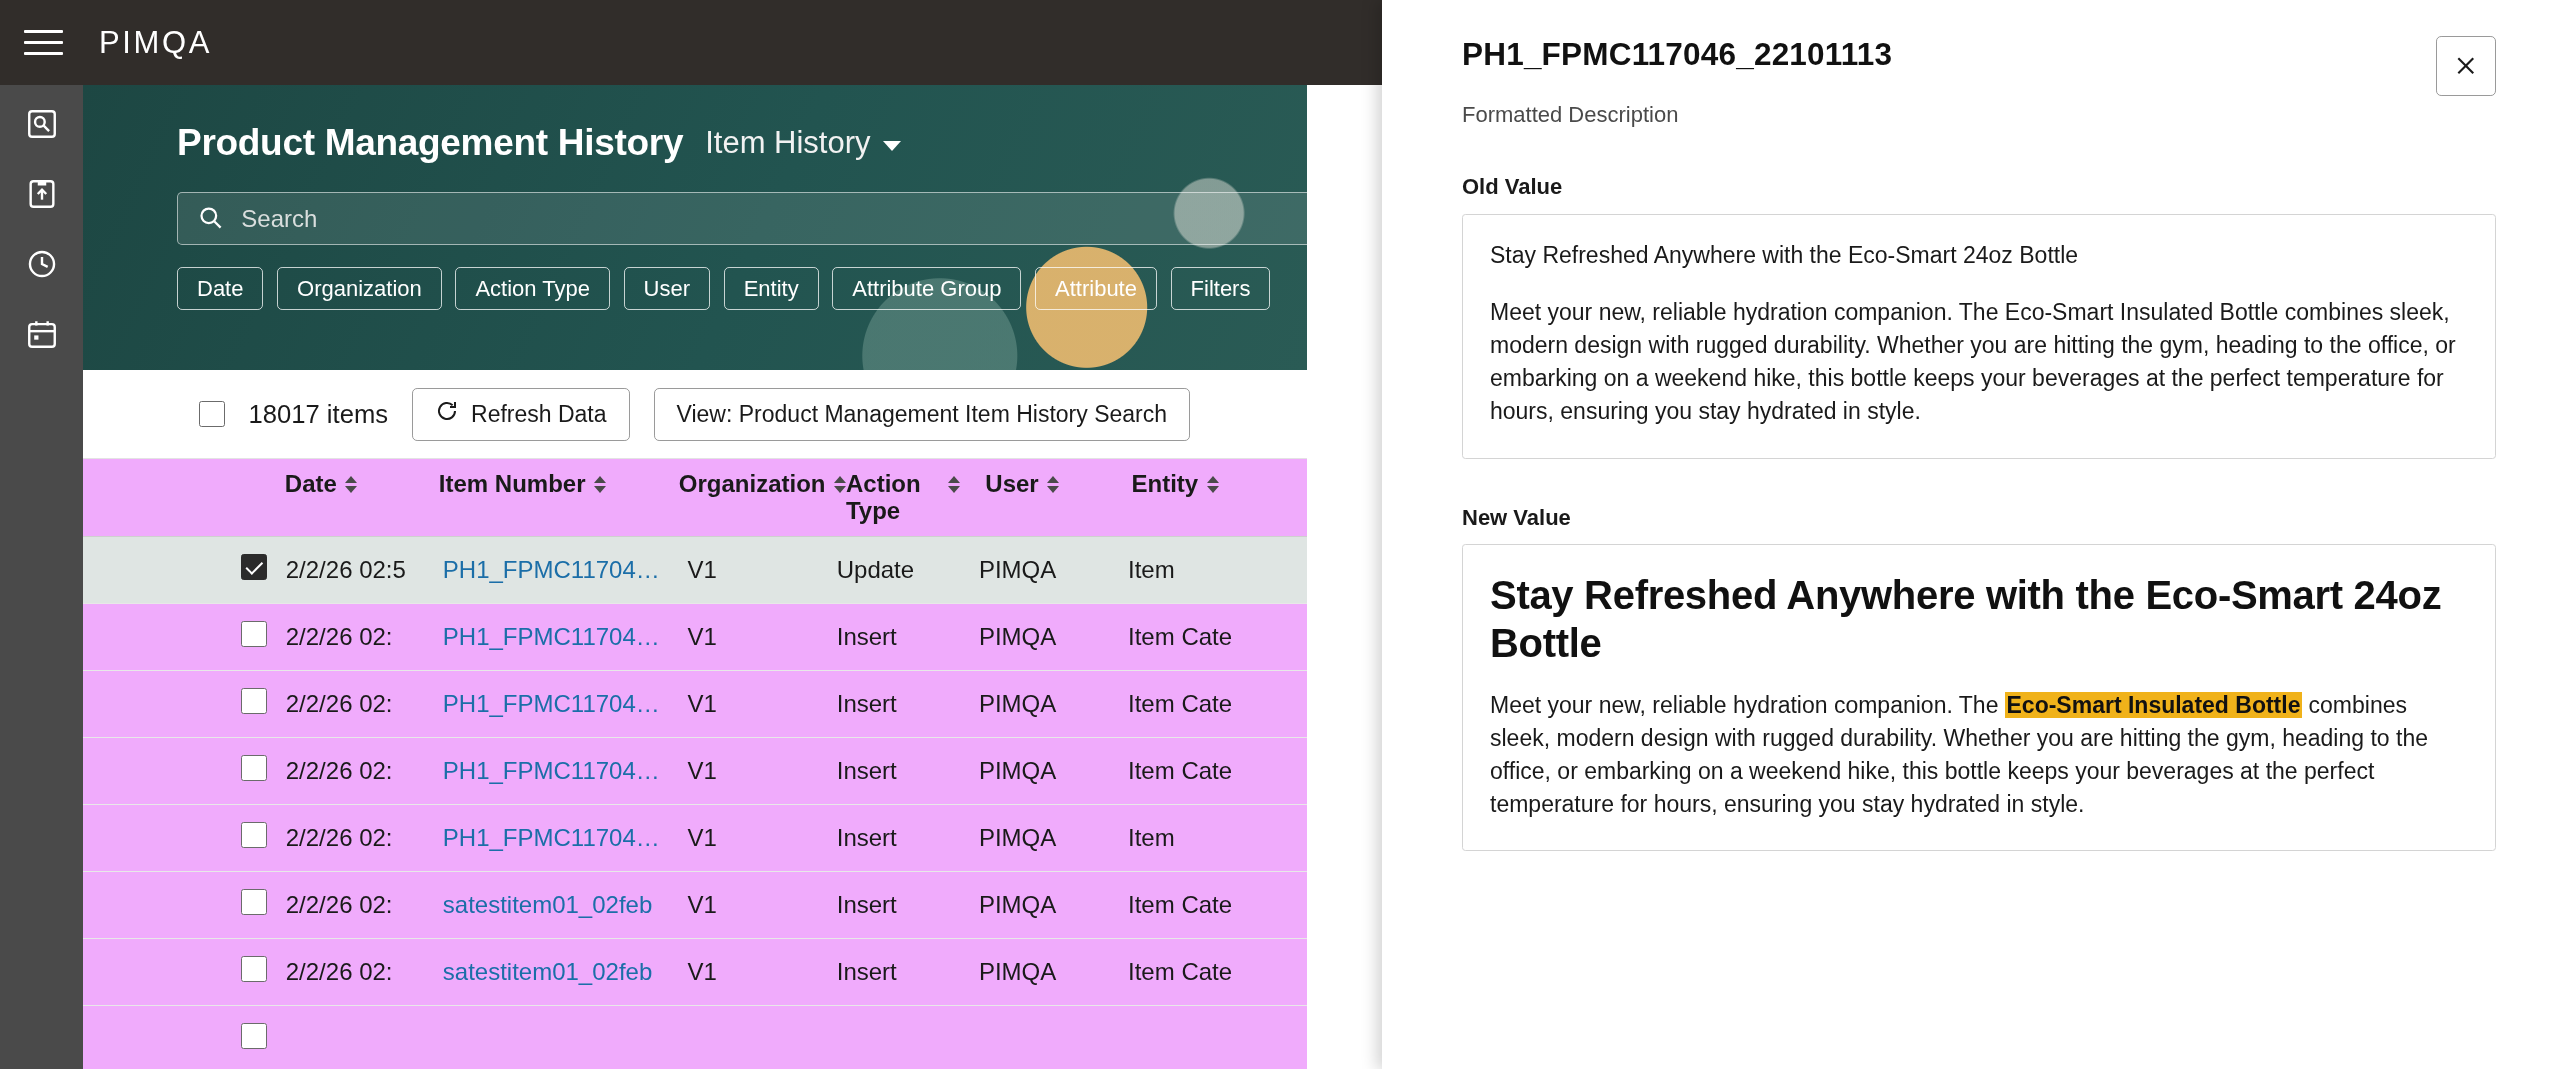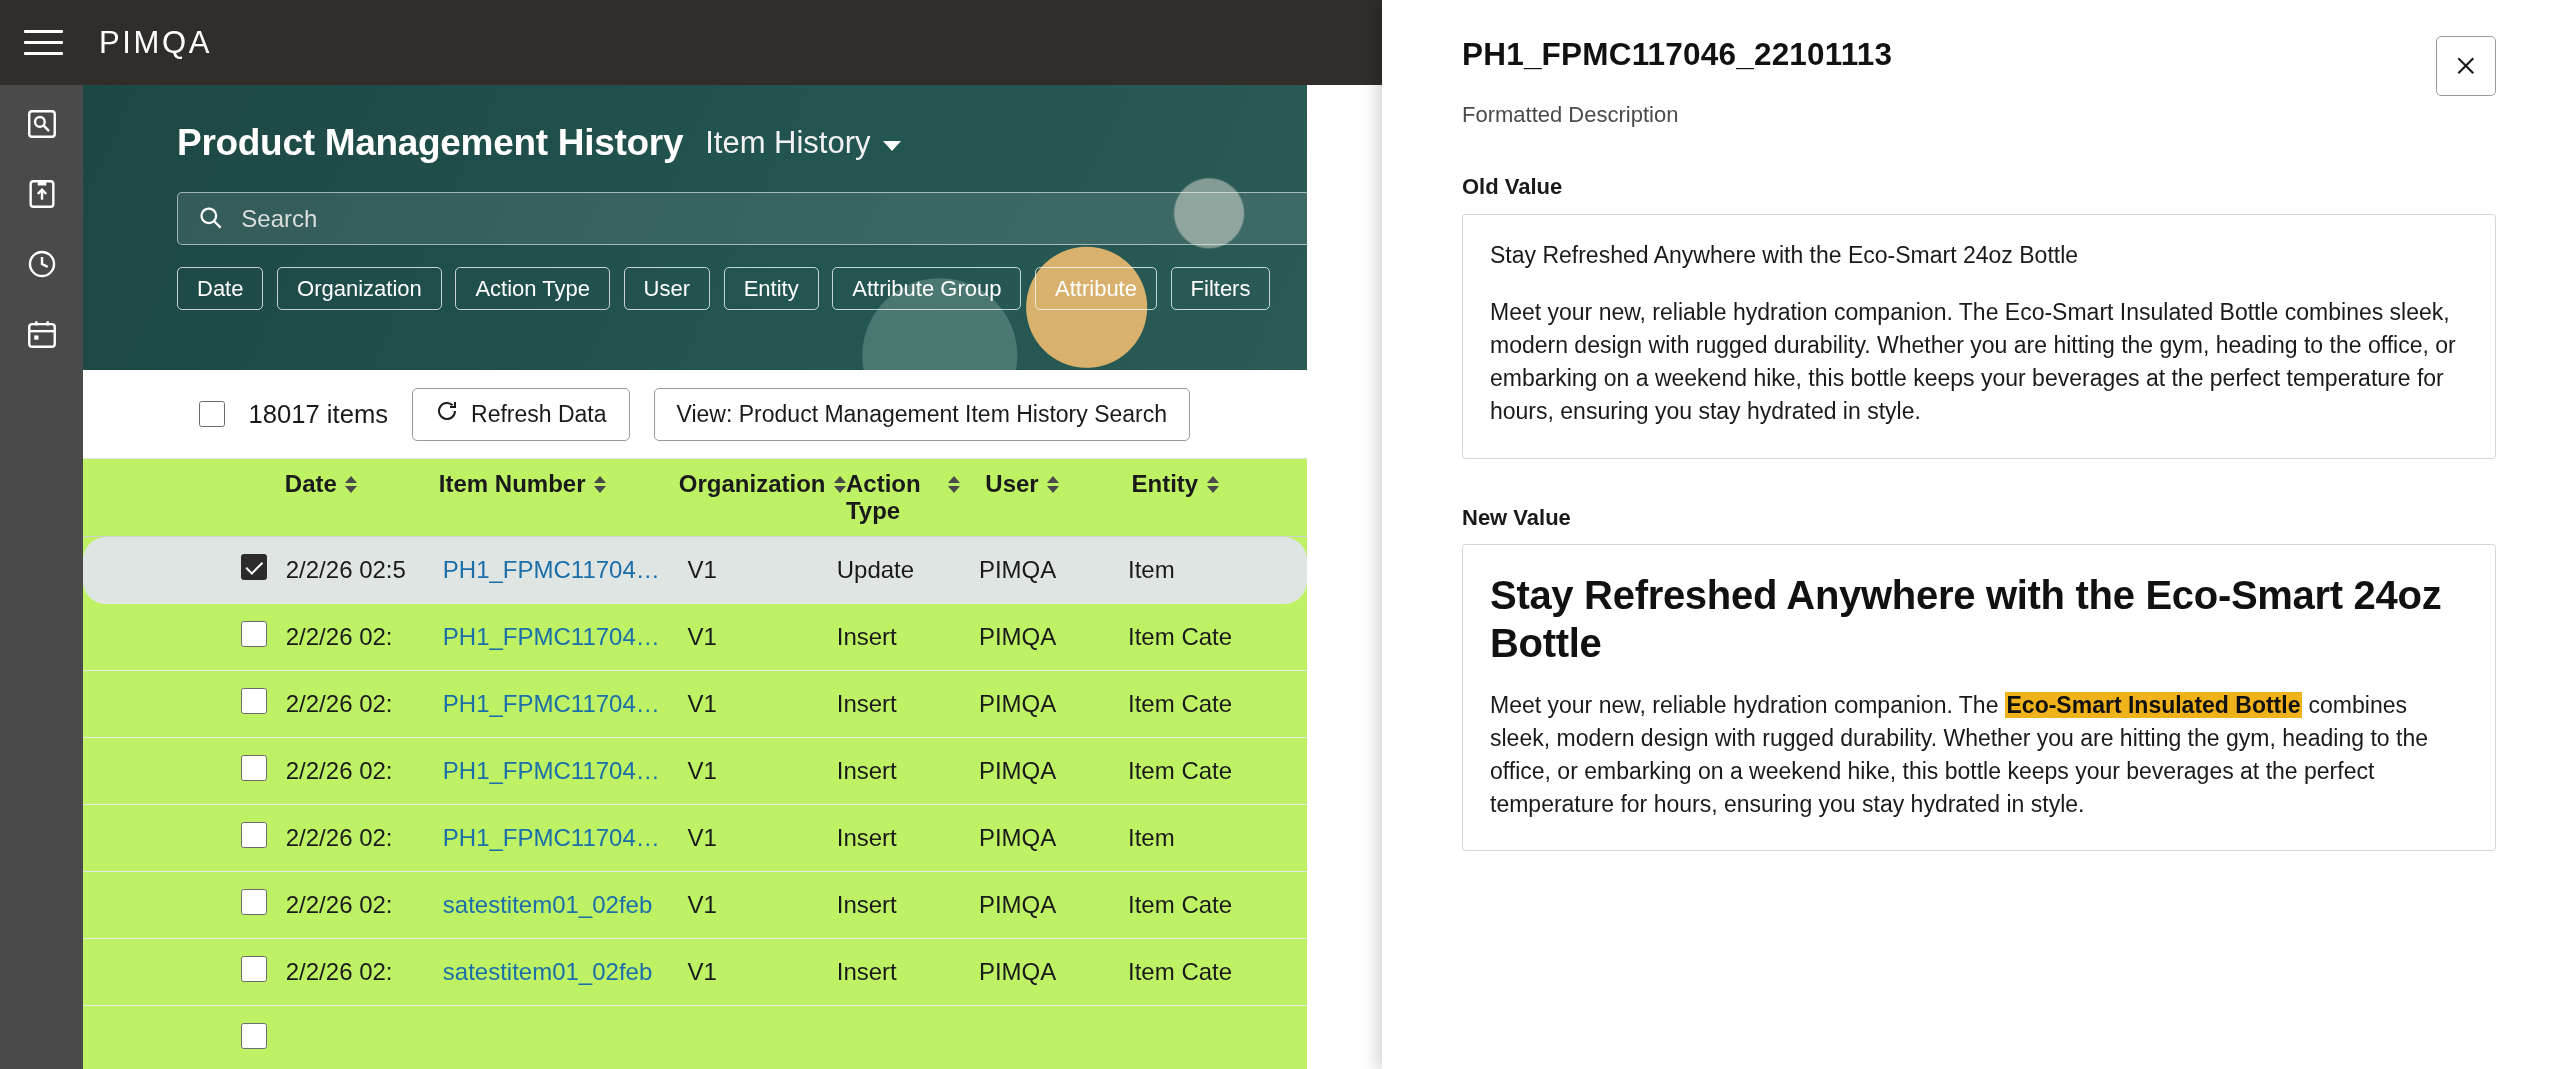--- a/index.html
+++ b/index.html
@@ -65,21 +65,21 @@
     cursor: pointer;
   }
   .rail-icon svg { display: block; }
 
   
   .main {
     position: absolute;
     top: 85px; left: 83px;
     width: 1224px;
     height: 985px;
-    background: #bef264;
+    background: #f0abfc;
   }
 
   .header-band {
     position: relative;
     height: 285px;
     background: #1f4a46;
     overflow: hidden;
   }
   .header-band::before {
     content: "";
@@ -251,21 +251,21 @@
   .sort-ico i.down { border-top: 7.7px solid #4a4a4a; }
 
   .row {
     display: flex;
     align-items: center;
     height: 67px;
     border-bottom: 0.9px solid #e8e8e8;
     font-size: 24px;
     color: #1a1a1a;
   }
-  .row.selected { background: #dfe5e3; border-radius: 23px; }
+  .row.selected { background: #dfe5e3; }
 
   .c-chk   { width: 101px; padding-left: 152px; box-sizing: content-box; }
   .c-chk   { width: 51px; padding-left: 158px; }
   .c-date  { width: 179px; }
   .c-item  { width: 279px; }
   .c-org   { width: 170px; }
   .c-act   { width: 162px; }
   .c-user  { width: 170px; }
   .c-ent   { width: 204px; }
 

